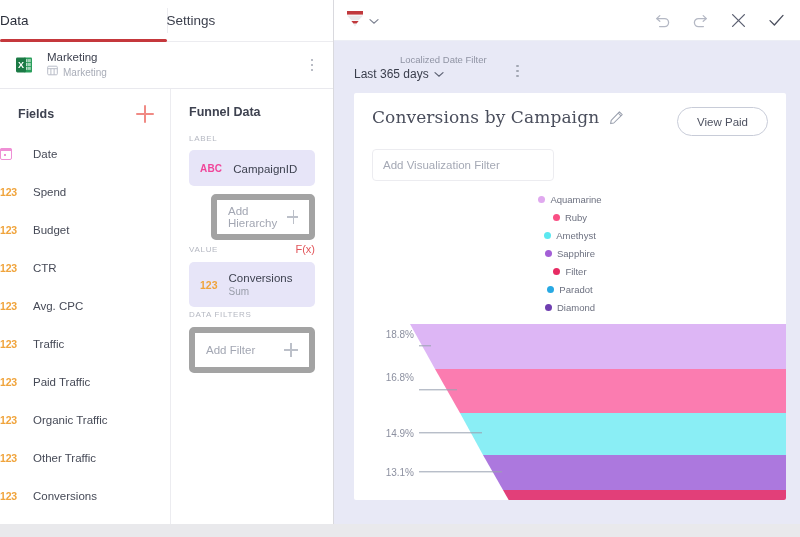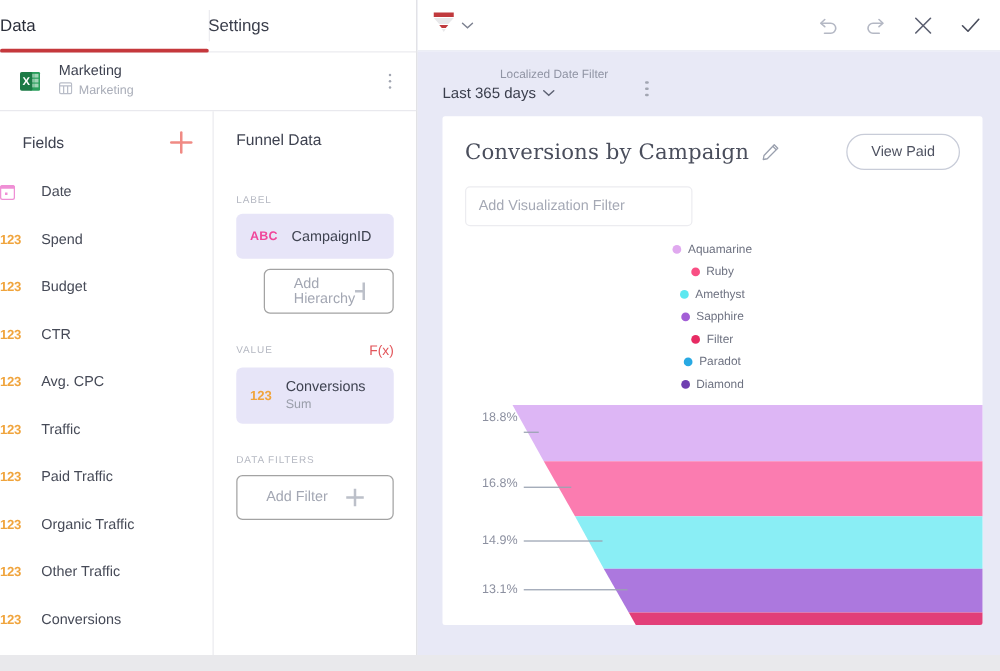--- a/index.html
+++ b/index.html
@@ -61,21 +61,21 @@
   .kebab i{display:block;width:2.4px;height:2.4px;border-radius:50%;background:#a2a6b2;}
 
   .panes{display:flex;height:calc(524px - 41px - 47px);}
   .fields-pane{width:170px;flex:0 0 170px;box-sizing:border-box;padding:0;overflow:hidden;}
   .funnel-pane{flex:1;box-sizing:border-box;border-left:1px solid #ececf0;overflow:hidden;}
 
   .pane-head{
     display:flex;align-items:center;justify-content:space-between;
     padding:16px 16px 12px 18px;
   }
-  .pane-title{font-size:12.5px;color:#3e4250;}
+  .pane-title{font-size:12.5px;color:#3e4250;font-weight:bold;}
   .plus-btn{
     width:18px;height:18px;position:relative;cursor:pointer;
   }
   .plus-btn::before,.plus-btn::after{
     content:"";position:absolute;background:#f08a84;border-radius:1px;
   }
   .plus-btn::before{left:0;right:0;top:8px;height:1.8px;}
   .plus-btn::after{top:0;bottom:0;left:8px;width:1.8px;}
 
   .field{
@@ -89,38 +89,38 @@
   .cal-ico::before{
     content:"";position:absolute;left:-1.4px;right:-1.4px;top:-1.4px;height:3.4px;background:#ef8fd5;border-radius:2px 2px 0 0;
   }
   .cal-ico::after{
     content:"";position:absolute;left:3px;top:5px;width:2.2px;height:2.2px;background:#ef8fd5;
   }
   .f-label{font-size:11.5px;color:#464a57;margin-left:9px;}
 
   .sec-label{
     font-size:8px;color:#b5b8c2;letter-spacing:.7px;
-    padding:0 18px;margin-top:24px;margin-bottom:7px;
-    display:flex;justify-content:space-between;
+    padding:0 18px;margin-top:3px;margin-bottom:7px;
+    display:flex;align-items:center;justify-content:space-between;
   }
   .fx{color:#e2555a;font-size:11px;letter-spacing:0;}
   .chip{
     margin:0 18px;background:#e7e5f8;border-radius:5px;
     display:flex;align-items:center;padding:9px 11px;cursor:pointer;
   }
   .chip .abc{font-size:10px;color:#f0469a;font-weight:bold;letter-spacing:.2px;}
   .chip .num{font-size:10.5px;color:#f0a43c;font-weight:bold;}
   .chip-texts{margin-left:11px;}
   .chip-main{font-size:11.5px;color:#3e4250;line-height:14px;}
   .chip-sub{font-size:10px;color:#9a9eaa;line-height:13px;}
 
   .addbox{
-    margin:8px 18px 0 40px;border:1px solid #a3a3a3;border-radius:5px;
+    margin:8px 18px 0 40px;border:6px solid #a3a3a3;border-radius:5px;
     height:34px;display:flex;align-items:center;justify-content:space-between;
-    padding:0 23px;cursor:pointer;
+    padding:0 11px;cursor:pointer;
   }
   .addbox.wide{margin-left:18px;}
   .addbox span{font-size:11.5px;color:#a3a7b3;}
   .addbox .plus-g{width:14px;height:14px;position:relative;}
   .addbox .plus-g::before,.addbox .plus-g::after{content:"";position:absolute;background:#bcc0c9;}
   .addbox .plus-g::before{left:0;right:0;top:6.2px;height:1.4px;}
   .addbox .plus-g::after{top:0;bottom:0;left:6.2px;width:1.4px;}
 
   
   .right{flex:1;position:relative;background:#e8e9f6;height:524px;overflow:hidden;}
@@ -137,21 +137,21 @@
   .datefilter{margin-bottom:11px;display:flex;align-items:flex-start;}
   .df-texts{}
   .df-label{font-size:9.5px;color:#9094a4;line-height:13px;padding-left:46px;}
   .df-value{font-size:12px;color:#3a3e4c;line-height:16px;display:flex;align-items:center;gap:5px;cursor:pointer;}
   .df-kebab{margin-left:22px;margin-top:9px;}
 
   .card{
     background:#ffffff;border-radius:2px;height:407px;position:relative;
     box-sizing:border-box;padding:14px 18px 0 18px;overflow:hidden;
   }
-  .card-head{display:flex;align-items:center;justify-content:space-between;}
+  .card-head{display:flex;align-items:flex-start;justify-content:space-between;}
   .chart-title{
     font-family:"DejaVu Serif", serif;
     font-size:17px;color:#4a4e5c;letter-spacing:.1px;
   }
   .title-left{display:flex;align-items:center;gap:10px;}
   .pencil{width:15px;height:15px;cursor:pointer;}
   .viewdata{
     border:1px solid #c8ccd8;border-radius:16px;height:27px;
     padding:0 19px;display:flex;align-items:center;
     font-size:11.5px;color:#4e5261;cursor:pointer;background:#fff;
@@ -461,21 +461,21 @@
             <polygon points="63,48 420,48 420,92 88,92" fill="#fb7cb0"></polygon>
             <polygon points="88,92 420,92 420,134 111,134" fill="#8aeef5"></polygon>
             <polygon points="111,134 420,134 420,169 131,169" fill="#ac78de"></polygon>
             <polygon points="131,169 420,169 420,206 152,206" fill="#e23f79"></polygon>
             <polygon points="152,206 420,206 420,237 170,237" fill="#49b6e8"></polygon>
             <polygon points="170,237 420,237 420,264 188,264" fill="#7a4aad"></polygon>
           </svg>
 
           <div class="ylabels">
             <div class="ytick" style="top:13px;">18.8%</div>
-            <div class="ytick" style="top:66px;">16.8%</div>
+            <div class="ytick" style="top:56px;">16.8%</div>
             <div class="ytick" style="top:112px;">14.9%</div>
             <div class="ytick" style="top:151px;">13.1%</div>
             <div class="ytick" style="top:187px;">13.1%</div>
             <div class="ytick" style="top:221px;">11.6%</div>
             <div class="ytick" style="top:251px;">11.6%</div>
           </div>
 
           <div class="leader" style="left:47px;top:25px;width:12px;"></div>
           <div class="leader" style="left:47px;top:69px;width:38px;"></div>
           <div class="leader" style="left:47px;top:112px;width:63px;"></div>

